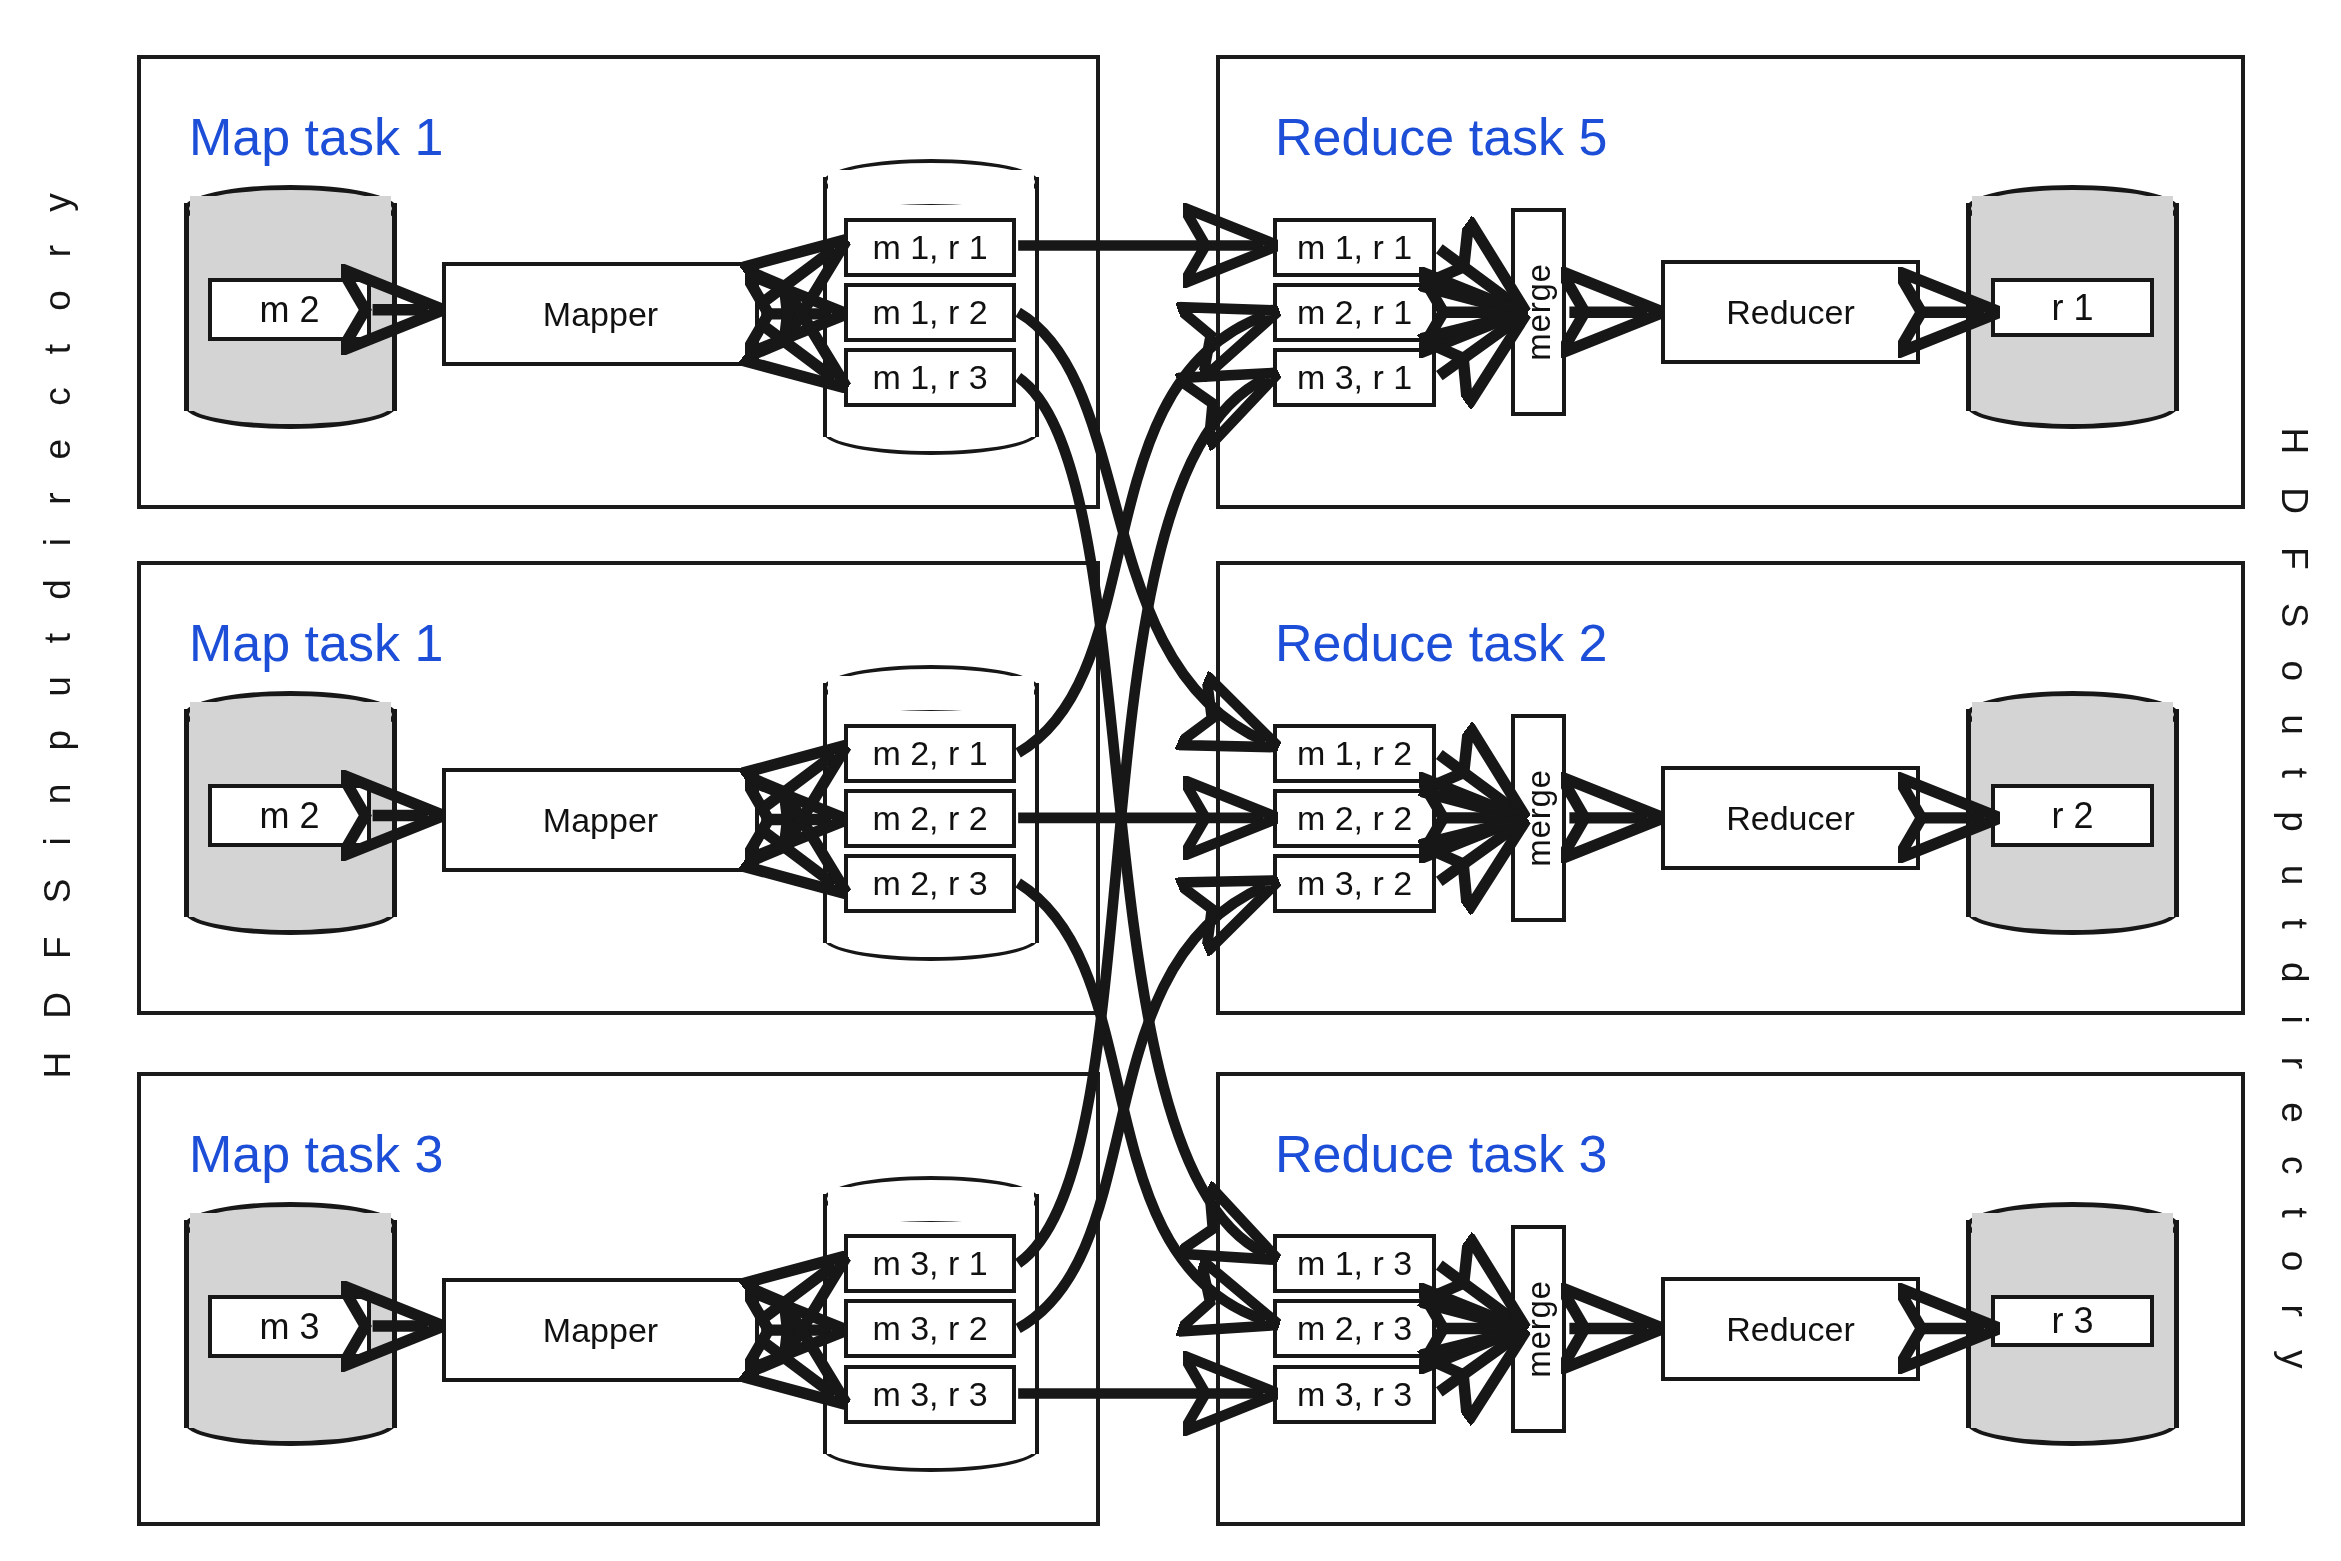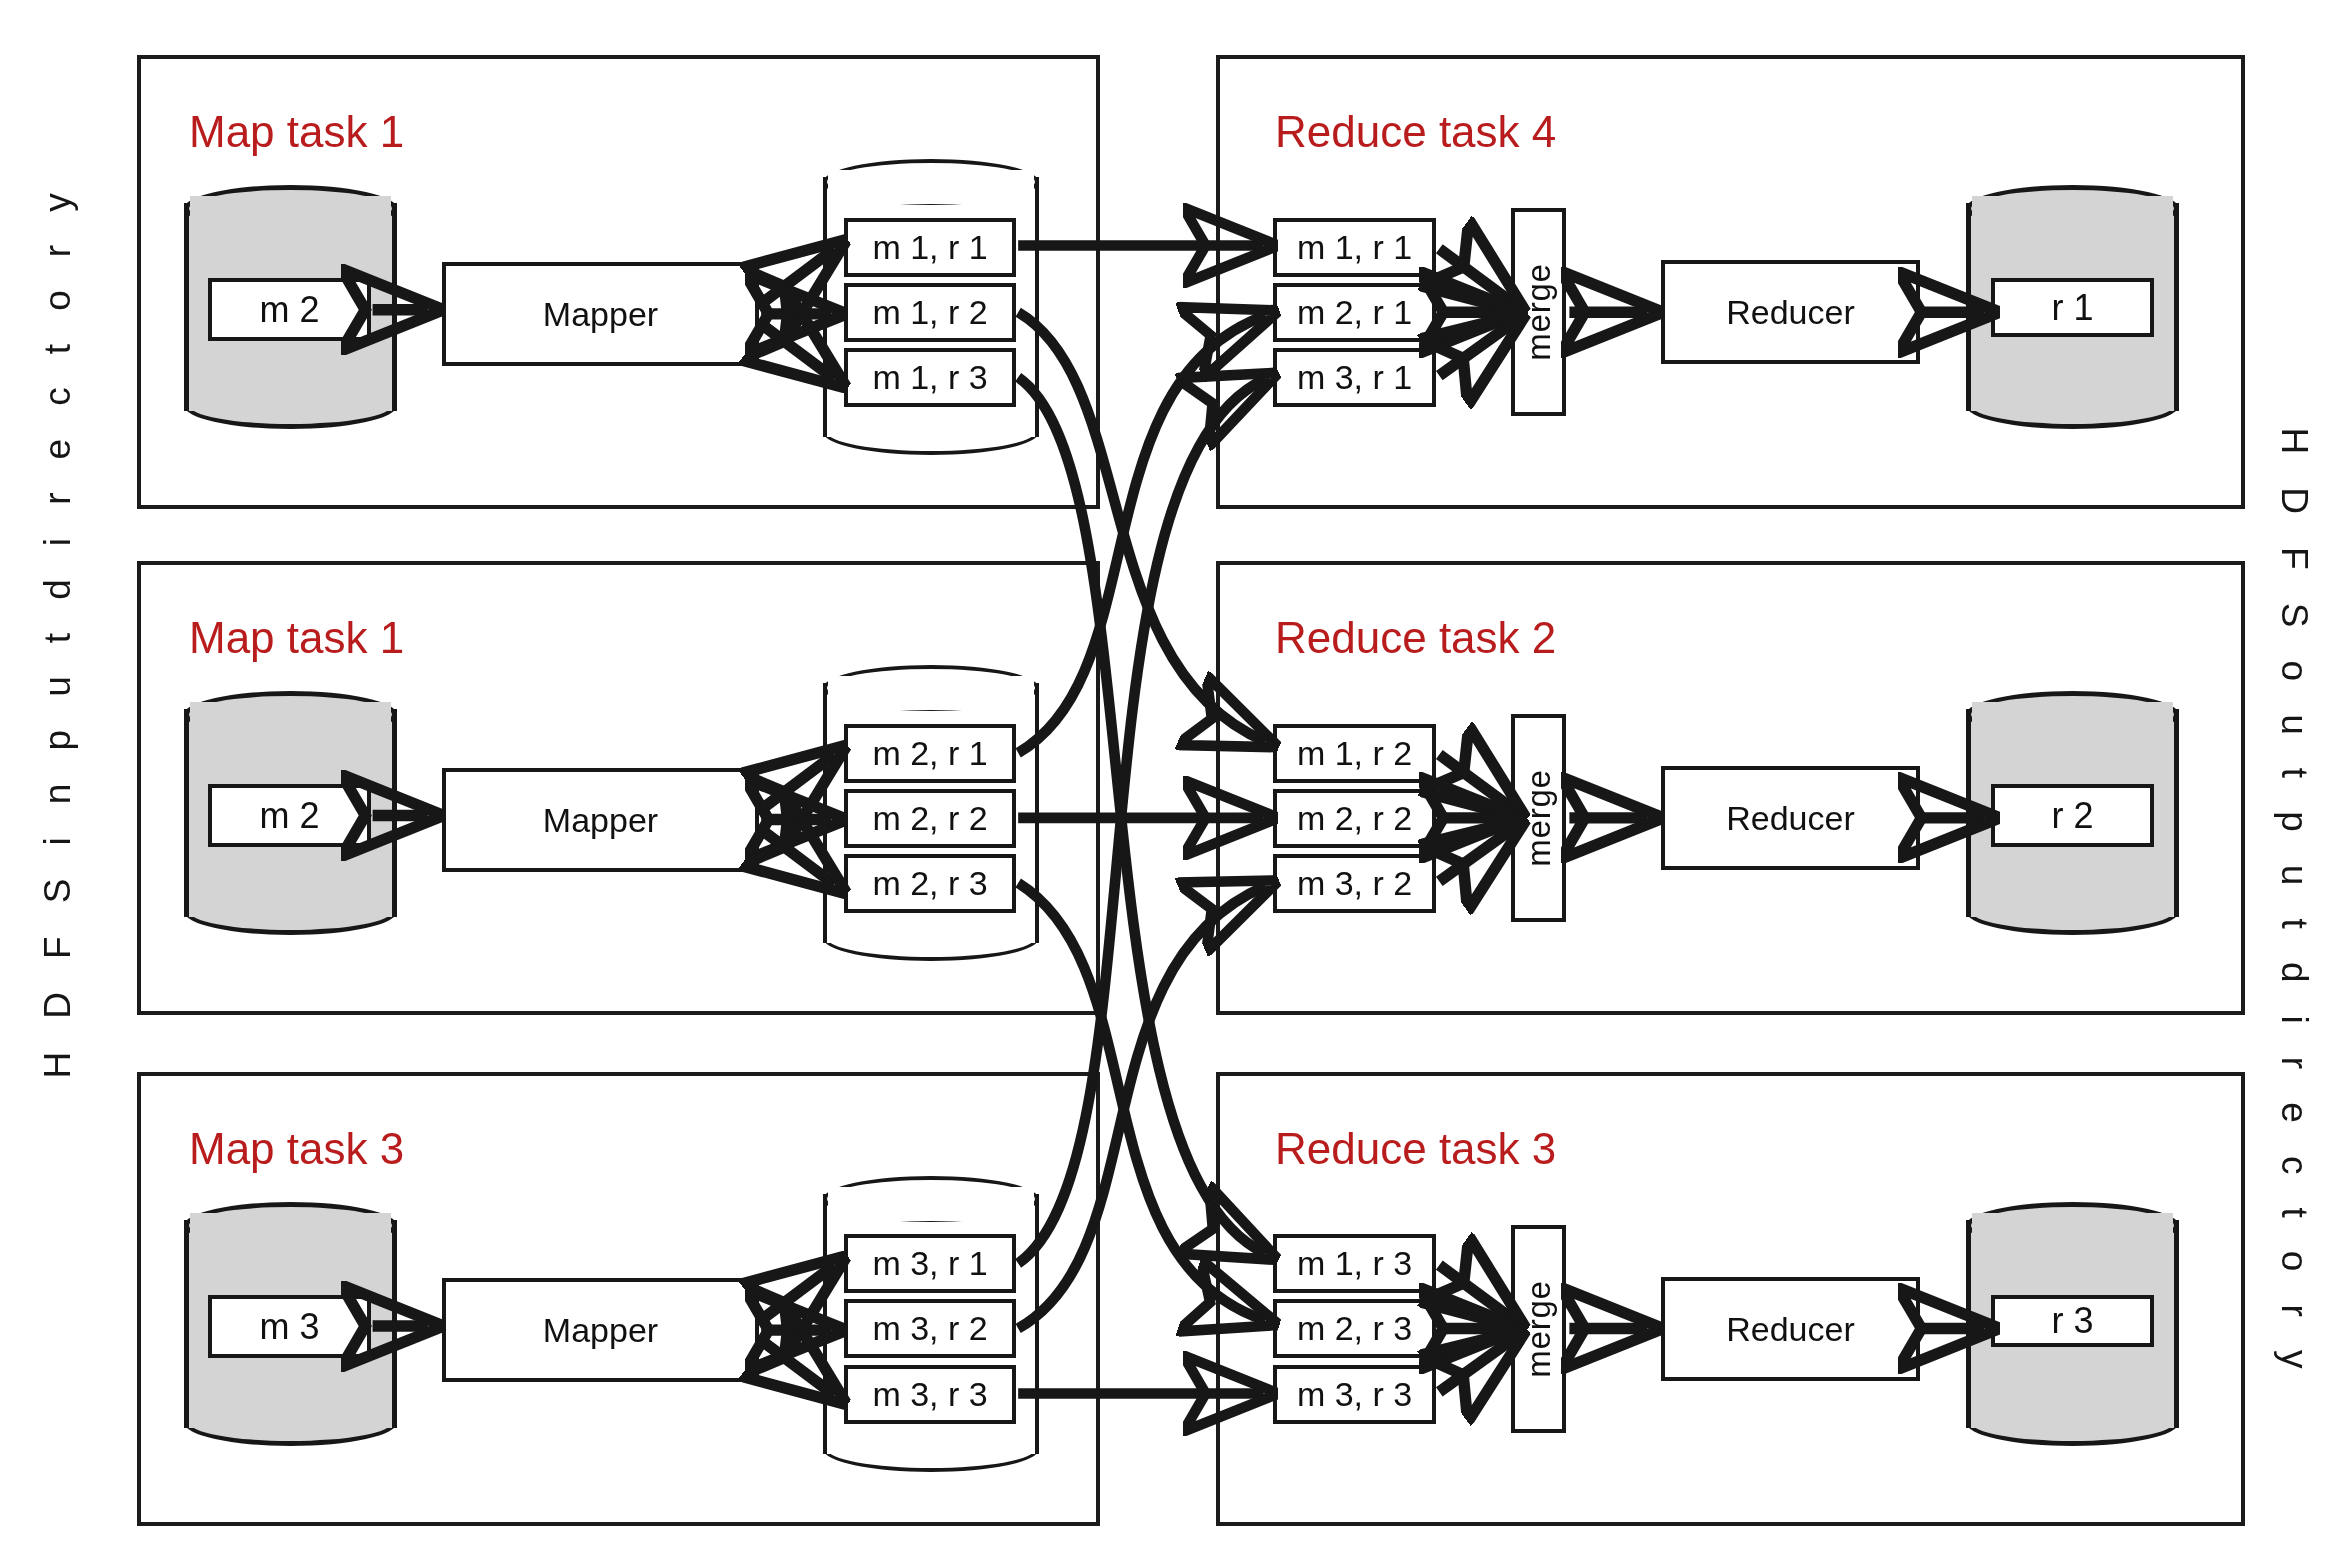--- a/index.html
+++ b/index.html
@@ -30,22 +30,22 @@
 
   
   .panel{
     position:absolute;
     border:4.9px solid #1b1b1b;
     background:transparent;
     box-sizing:border-box;
   }
   .panel-title{
     position:absolute;
-    font-size:44px;
-    color:#b91c1c;
+    font-size:52px;
+    color:#1d4ed8;
     white-space:nowrap;
     letter-spacing:0px;
   }
 
   
   .drum{position:absolute;}
   .drum .body{
     position:absolute;left:0;top:18px;
     width:100%;height:calc(100% - 36px);
     background:#d4d4d4;
@@ -186,21 +186,21 @@
     <div class="cap-bot"></div>
       <div class="body"></div>
       <div class="cap-top"></div>
     <div class="mask"></div>
   </div>
   <div class="box part" style="left:844px;top:1234px;width:172px;height:59px;">m 3, r 1</div>
   <div class="box part" style="left:844px;top:1299px;width:172px;height:59px;">m 3, r 2</div>
   <div class="box part" style="left:844px;top:1365px;width:172px;height:59px;">m 3, r 3</div>
 
   <div class="panel" style="left:1216px;top:55px;width:1029px;height:454px;"></div>
-  <div class="panel-title" style="left:1275px;top:107px;">Reduce task 4</div>
+  <div class="panel-title" style="left:1275px;top:107px;">Reduce task 5</div>
 
   <div class="box part" style="left:1273px;top:218px;width:163px;height:59px;">m 1, r 1</div>
   <div class="box part" style="left:1273px;top:283px;width:163px;height:59px;">m 2, r 1</div>
   <div class="box part" style="left:1273px;top:348px;width:163px;height:59px;">m 3, r 1</div>
 
   <div class="merge-box" style="left:1511px;top:208px;width:55px;height:208px;">
     <span>merge</span>
   </div>
 
   <div class="box big" style="left:1661px;top:260px;width:259px;height:104px;">Reducer</div>

